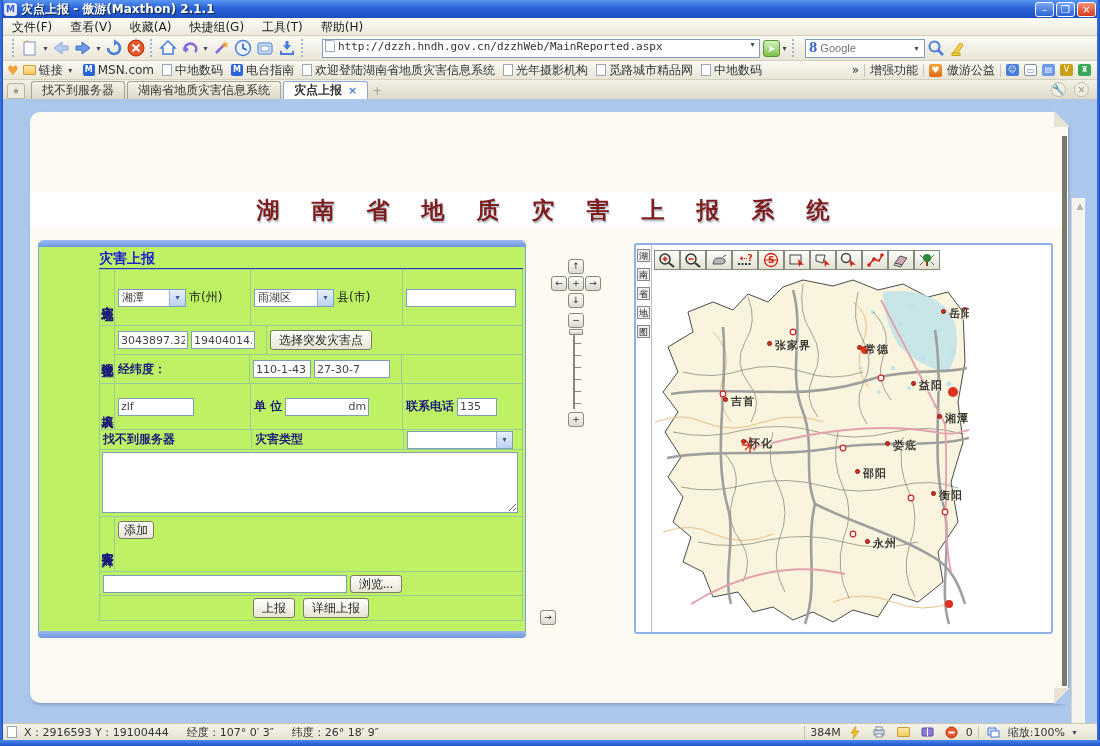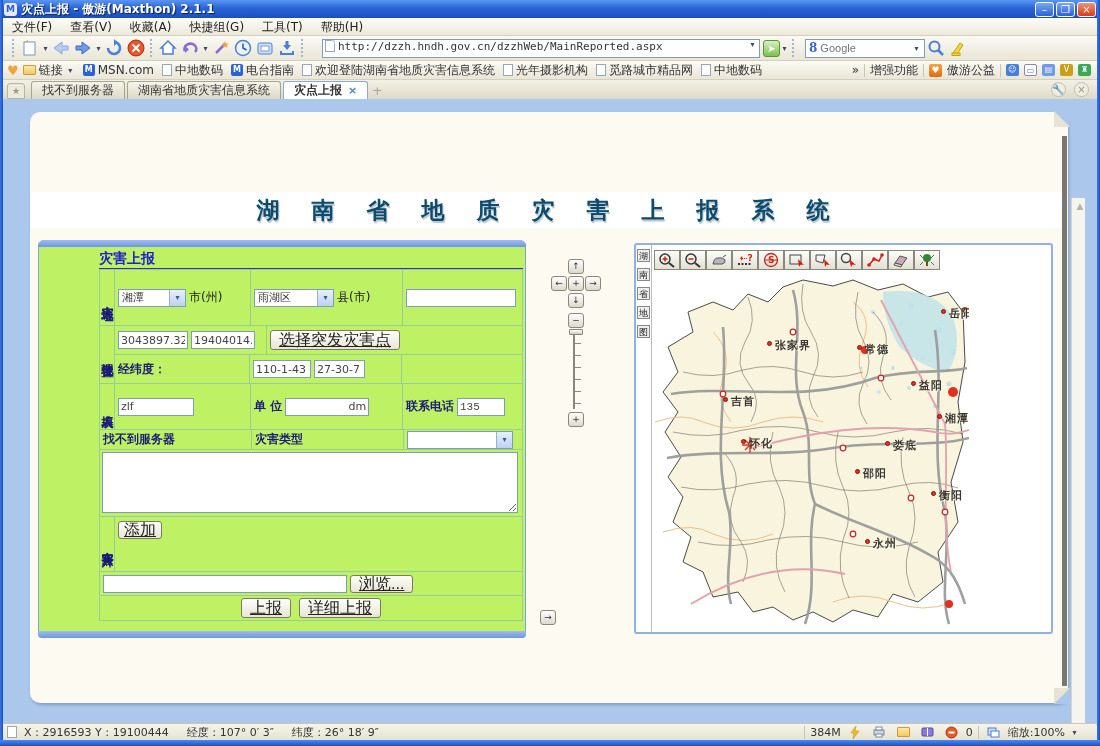--- a/index.html
+++ b/index.html
@@ -65,40 +65,40 @@
   .content { position:absolute; left:3px; top:99px; width:1082px; height:624px; background:#abc7ec; overflow:hidden; }
   .vscroll { position:absolute; right:-3px; top:99px; width:17px; height:624px; background:#f5f4ee; border-left:1px solid #d8d5c6; z-index:40; }
   .vscroll .sar { position:absolute; left:0; width:16px; height:16px; color:#b8b4a4; font-size:9px; text-align:center; line-height:16px; }
 
   .panel { position:absolute; left:27px; top:13px; width:1038px; height:591px; background:#fdfaf1; border-radius:10px; box-shadow:1px 2px 3px rgba(60,80,120,.35); }
   .shadowbar { position:absolute; left:1059px; top:37px; width:5px; height:550px; background:#7a786e; }
   .fold { position:absolute; width:0; height:0; right:-2px; }
   .fold-top { top:-1px; border-bottom:16px solid #e8e2d2; border-right:16px solid #abc7ec; }
   .fold-bot { bottom:-1px; border-top:16px solid #e8e2d2; border-right:16px solid #abc7ec; }
   .titleband { position:absolute; left:1px; top:80px; width:1036px; height:36px; background:#fff; display:flex; align-items:center; justify-content:center; }
-  .banner { font-size:23px; font-weight:bold; letter-spacing:12px; color:#0c4a6e; text-shadow:1px 2px 1px #b8c4ce; white-space:nowrap; }
+  .banner { font-size:23px; font-weight:bold; letter-spacing:12px; color:#7f1d1d; text-shadow:1px 2px 1px #b8c4ce; white-space:nowrap; }
 
   
   .gform { position:absolute; left:35px; top:141px; width:488px; height:398px; background:#bef264; border:1px solid #7ba3e3; border-radius:6px 6px 4px 4px; }
   .gbar { position:absolute; left:-1px; width:488px; height:7px; background:linear-gradient(180deg,#9dbcf0,#6e97e0); }
   .gbar.top { top:-1px; border-radius:6px 6px 0 0; }
   .gbar.bot { bottom:-1px; border-radius:0 0 4px 4px; }
   .gheader { position:absolute; left:60px; top:9px; width:424px; height:19px; color:#2222cc; font-weight:bold; font-size:14px; border-bottom:1px solid #3333aa; }
   .gtable { position:absolute; left:60px; top:28px; width:424px; border:1px solid #99cc99; border-top:none; }
   .grow { display:flex; border-top:1px solid #99cc99; }
   .gcell { border-right:1px solid #99cc99; display:flex; align-items:center; padding:2px 3px; gap:3px; }
   .gcell:last-child { border-right:none; }
   .vcell { width:15px; display:flex; align-items:center; justify-content:center; }
   .vtext { writing-mode:vertical-lr; text-orientation:upright; font-weight:bold; color:#1b1b7a; font-size:12px; line-height:15px; letter-spacing:1px; }
   .flabel { color:#1b1b7a; font-weight:bold; font-size:12px; white-space:nowrap; }
   .xinput { height:18px; border:1px solid #7f9db9; background:#fff; font-size:11px; color:#444; padding:0 2px; font-family:"DejaVu Sans","Liberation Sans",sans-serif; }
   .xsel { height:18px; background:#fff; border:1px solid #7f9db9; display:flex; align-items:center; font-size:11px; color:#333; }
   .xsel .sv { flex:1; padding:0 3px; white-space:nowrap; overflow:hidden; }
   .xsel .sa { width:16px; height:16px; background:linear-gradient(180deg,#e8f0fc,#bcd2f2); border-left:1px solid #9ab0cc; color:#3a5a8c; font-size:8px; text-align:center; line-height:16px; }
-  .xpbtn { height:20px; background:linear-gradient(180deg,#fefefc,#e8e5d4); border:1px solid #7b7b63; border-radius:3px; font-size:16px; color:#222; padding:0 8px; line-height:18px; text-align:center; white-space:nowrap;text-decoration:underline; }
+  .xpbtn { height:20px; background:linear-gradient(180deg,#fefefc,#e8e5d4); border:1px solid #7b7b63; border-radius:3px; font-size:12px; color:#222; padding:0 8px; line-height:18px; text-align:center; white-space:nowrap; }
   .gtext { margin:2px; width:416px; height:61px; background:#fff; border:1px solid #7f9db9; }
   .btnrow { display:flex; justify-content:center; align-items:center; gap:8px; padding:2px 0; border-top:1px solid #99cc99; }
 
   
   .navbtn { position:absolute; width:16px; height:15px; background:linear-gradient(180deg,#fdfdfb,#dcdacd); border:1px solid #8a887a; border-radius:3px; text-align:center; line-height:13px; font-size:9px; color:#333; }
   .slider { position:absolute; left:570px; top:232px; width:10px; height:78px; border-left:2px solid #8a887a; }
   .tick { position:absolute; left:0; width:6px; height:1px; background:#8a887a; }
   .shandle { position:absolute; left:-6px; top:-2px; width:14px; height:6px; background:linear-gradient(180deg,#fdfdfb,#cfccbd); border:1px solid #8a887a; border-radius:1px; }
 
   
@@ -360,41 +360,41 @@
             <div class="gcell" style="flex:1;border-bottom:none">
               <button class="xpbtn">选择突发灾害点</button>
             </div>
           </div>
           <div style="display:flex;height:28px">
             <div class="gcell" style="width:135px">
                 <span class="flabel">经纬度：</span>
               </div>
             <div class="gcell" style="width:152px">
               <input class="xinput" style="width: 58px;" value="110-1-43">
-              <input class="xinput" style="width: 51px;" value="27-30-7">
+              <input class="xinput" style="width: 76px;" value="27-30-7">
             </div>
             <div class="gcell" style="flex:1"></div>
           </div>
         </div>
       </div>
 
       <div class="grow" style="height:46px">
         <div class="gcell vcell">
             <span class="vtext">填表人</span>
           </div>
         <div class="gcell" style="width:136px">
           <input class="xinput" style="width: 76px;" value="zlf">
         </div>
         <div class="gcell" style="width:152px">
           <span class="flabel">单 位</span>
           <input class="xinput" style="width: 84px; text-align: right;" value="dm">
         </div>
         <div class="gcell" style="flex:1">
           <span class="flabel">联系电话</span>
-          <input class="xinput" style="width: 48px; font-family: Liberation Mono, monospace;" value="135">
+          <input class="xinput" style="width: 40px;" value="135">
         </div>
       </div>
 
       <div class="grow" style="height:20px">
         <div class="gcell" style="width:152px">
             <span class="flabel">找不到服务器</span>
           </div>
         <div class="gcell" style="width:152px">
             <span class="flabel">灾害类型</span>
           </div>

